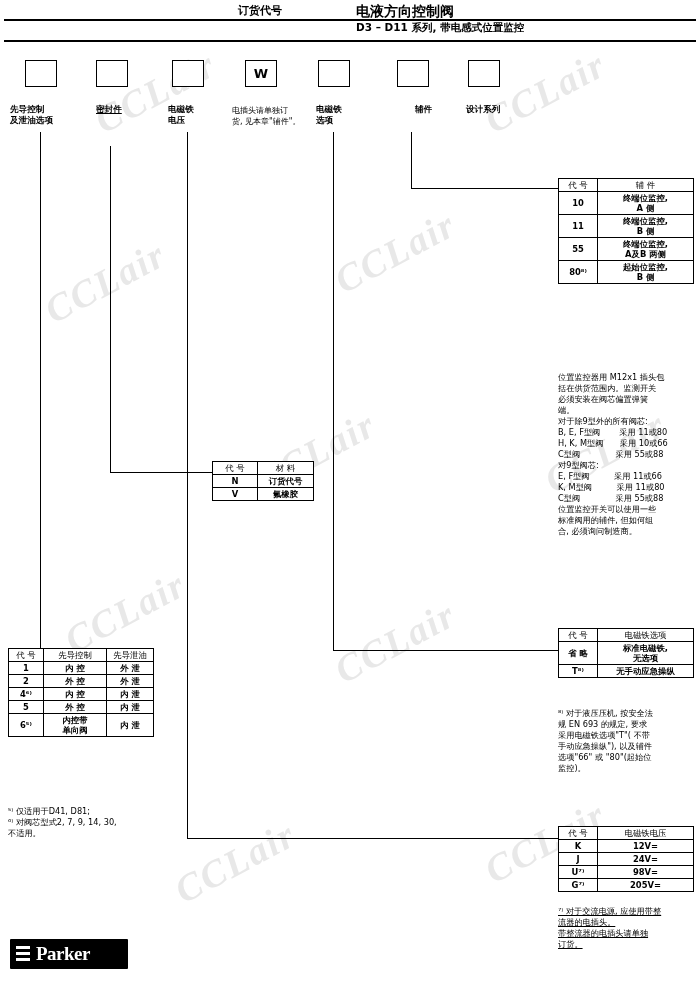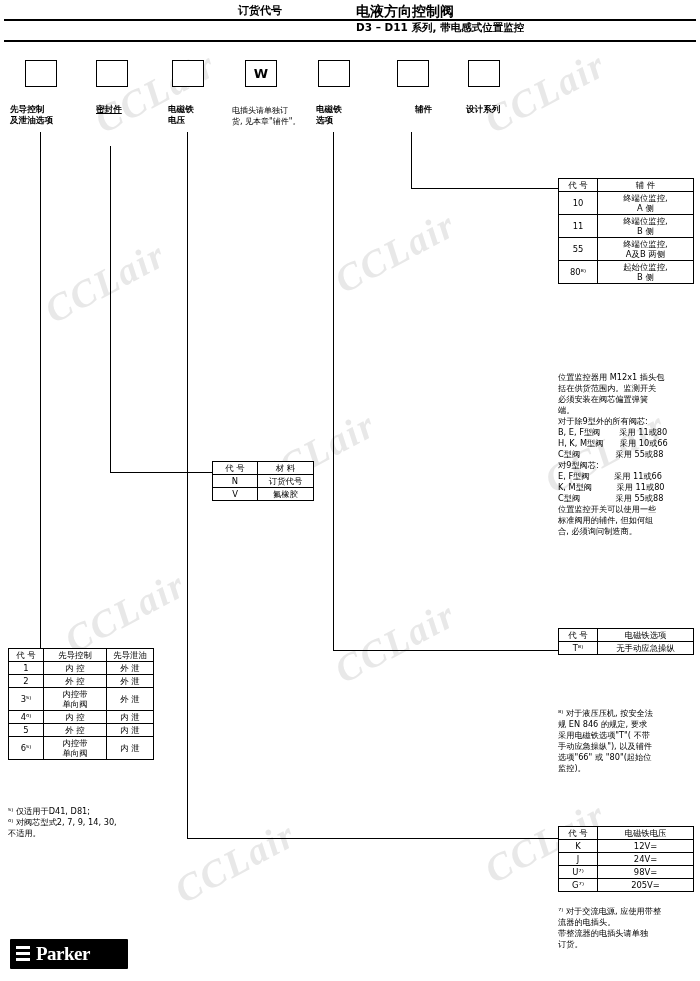--- a/index.html
+++ b/index.html
@@ -34,21 +34,21 @@
   
   .cbox{position:absolute;width:30px;height:25px;border:1.2px solid #000;background:#fff;z-index:3;}
   .cbox span{display:block;text-align:center;line-height:25px;font-size:13px;font-weight:bold;}
   .vline{position:absolute;width:1.1px;background:#000;z-index:2;}
   .hline{position:absolute;height:1.1px;background:#000;z-index:2;}
   
   .cap{position:absolute;font-size:8.6px;line-height:11px;font-weight:bold;z-index:3;}
   .cap .sub{font-weight:normal;font-size:8px;line-height:10.5px;}
   
   table.t{border-collapse:collapse;background:#fff;position:absolute;z-index:3;}
-  table.t td,table.t th{border:1px solid #000;font-size:8.4px;padding:1px 2px;text-align:center;font-weight:normal;line-height:10px;}
+  table.t td,table.t th{border:1px solid #000;font-size:8.4px;padding:1px 2px;text-align:center;font-weight:bold;line-height:10px;}
   table.t th{font-weight:normal;}
   .bold{font-weight:bold;}
   .note{position:absolute;font-size:8.2px;line-height:11px;z-index:3;}
   .note .ln{white-space:pre;}
   
   #logo{position:absolute;left:10px;bottom:12px;width:118px;height:30px;background:#000;z-index:4;border-radius:1px;}
   #logo .txt{position:absolute;left:26px;top:4px;color:#fff;font-size:19px;font-weight:bold;font-family:"Liberation Serif","DejaVu Serif",serif;letter-spacing:-0.5px;}
   #logo .bar{position:absolute;left:6px;top:7px;width:14px;height:3px;background:#fff;}
   #logo .bar2{position:absolute;left:6px;top:13px;width:14px;height:3px;background:#fff;}
   #logo .bar3{position:absolute;left:6px;top:19px;width:14px;height:3px;background:#fff;}
@@ -218,26 +218,20 @@
         <td class="bold">1</td>
         <td class="bold">内 控</td>
         <td class="bold">外 泄</td>
       </tr>
   <tr>
         <td>2</td>
         <td>外 控</td>
         <td>外 泄</td>
       </tr>
   <tr>
-        <td>3⁵⁾</td>
-        <td style="white-space:pre-line;">内控带
-单向阀</td>
-        <td>外 泄</td>
-      </tr>
-  <tr>
         <td class="bold">4⁶⁾</td>
         <td class="bold">内 控</td>
         <td class="bold">内 泄</td>
       </tr>
   <tr>
         <td>5</td>
         <td>外 控</td>
         <td>内 泄</td>
       </tr>
   <tr>
@@ -255,29 +249,34 @@
   <div class="ln">不适用。</div>
 </div>
 
 <table class="t" style="left:558px;top:628px;width:136px;">
   <tbody>
       <tr>
     <th style="width:34px;">代 号</th>
     <th>电磁铁选项</th>
   </tr>
   <tr>
+        <td>省 略</td>
+        <td style="white-space:pre-line;">标准电磁铁,
+无选项</td>
+      </tr>
+  <tr>
         <td>T⁸⁾</td>
         <td>无手动应急操纵</td>
       </tr>
 </tbody>
   </table>
 
 <div class="note" style="left:558px;top:708px;width:140px;">
   <div class="ln">⁸⁾ 对于液压压机, 按安全法</div>
-  <div class="ln">规 EN 846 的规定, 要求</div>
+  <div class="ln">规 EN 693 的规定, 要求</div>
   <div class="ln">采用电磁铁选项"T"( 不带</div>
   <div class="ln">手动应急操纵"), 以及辅件</div>
   <div class="ln">选项"66" 或 "80"(起始位</div>
   <div class="ln">监控)。</div>
 </div>
 
 <table class="t" style="left:558px;top:826px;width:136px;">
   <tbody>
       <tr>
     <th style="width:34px;">代 号</th>
@@ -295,21 +294,21 @@
         <td>U⁷⁾</td>
         <td>98V=</td>
       </tr>
   <tr>
         <td>G⁷⁾</td>
         <td>205V=</td>
       </tr>
 </tbody>
   </table>
 
-<div class="note" style="left:558px;top:906px;width:140px;">
+<div class="note" style="left:558px;top:906px;width:140px;text-decoration:underline;">
   <div class="ln">⁷⁾ 对于交流电源, 应使用带整</div>
   <div class="ln">流器的电插头。</div>
   <div class="ln">带整流器的电插头请单独</div>
   <div class="ln">订货。</div>
 </div>
 
 <div id="logo">
   <div class="bar"></div>
   <div class="bar2"></div>
   <div class="bar3"></div>

